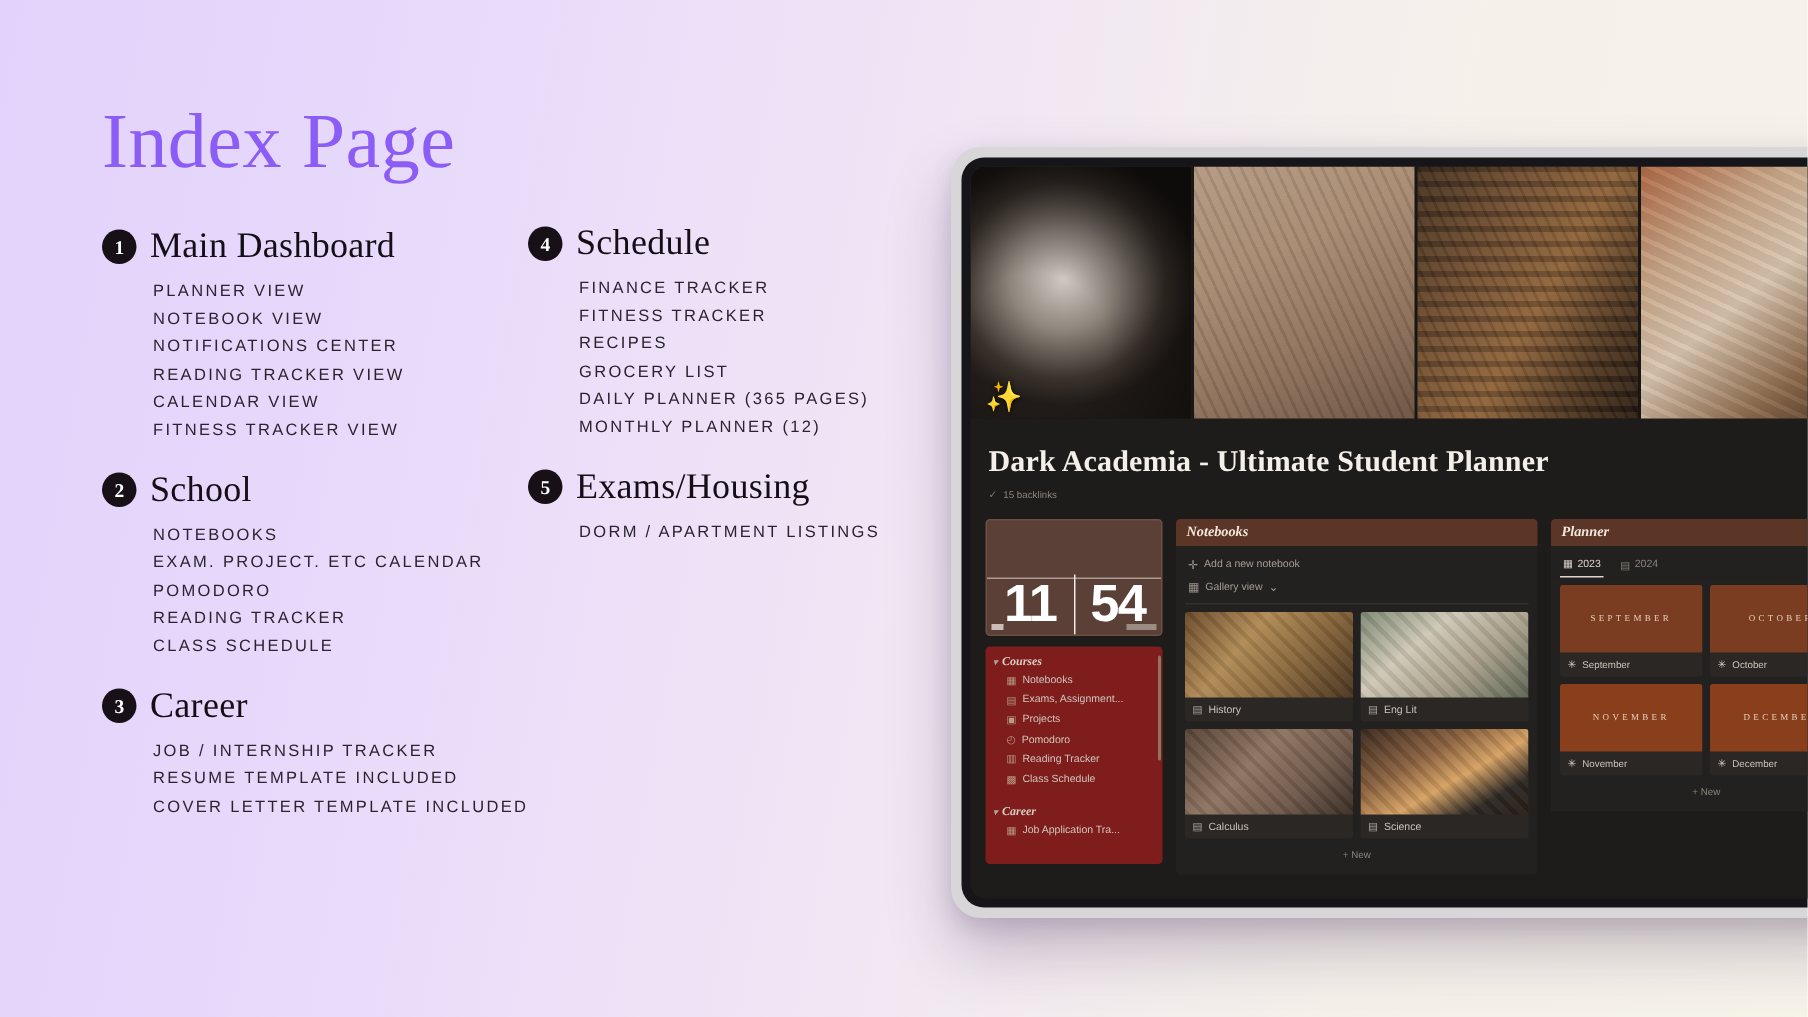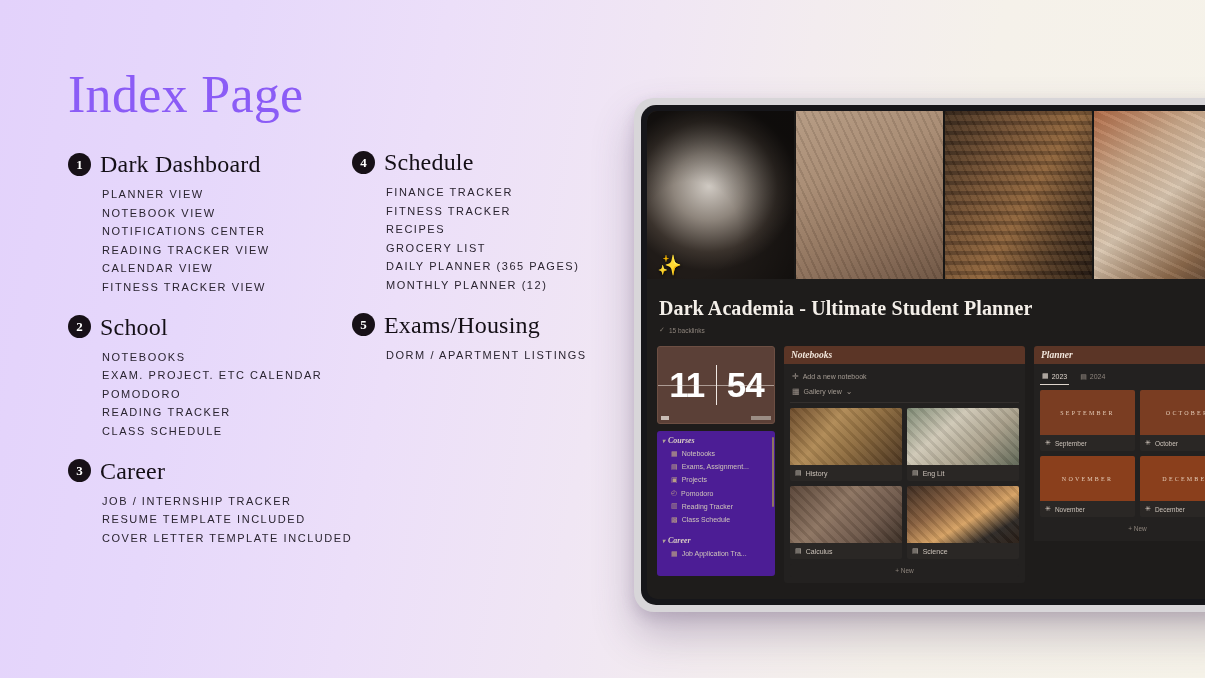--- a/index.html
+++ b/index.html
@@ -133,21 +133,21 @@
   #cols { display:flex; gap:9px; padding:8px 0 0 10px; height:238px; }
 
   
   #side-col { width:118px; display:flex; flex-direction:column; }
   #clock {
     height:78px; border-radius:3px;
     background:#5b4037; position:relative;
     display:flex; align-items:center; justify-content:center;
     border:1px solid #6d4f43; overflow:hidden;
   }
-  #clock .digits { display:flex; align-items:center; gap:0; width:100%; height:100%; }
+  #clock .digits { display:flex; align-items:flex-end; gap:0; width:100%; height:100%; }
   #clock .dg {
     flex:1; display:flex; align-items:center; justify-content:center;
     font-family:"Liberation Sans", sans-serif;
     font-size:35px; font-weight:700; color:#ffffff; letter-spacing:-1px;
   }
   #clock .dg + .dg { border-left:1.5px solid #f0e8e2; }
   #clock .midline {
     position:absolute; left:0; right:0; top:50%; height:1px;
     background:rgba(240,232,226,0.55);
   }
@@ -163,21 +163,21 @@
   }
   .nav-head .caret { font-size:6px; color:#b0a398; }
   .nav-item {
     display:flex; align-items:center; gap:4px;
     font-size:7px; color:#cfc5bb;
     padding:2.6px 0 2.6px 11px;
     white-space:nowrap; overflow:hidden;
   }
   .nav-item .ic { font-size:7px; color:#b99e86; flex:0 0 auto; }
   #side-col .nav-wrap {
-    background:#4c1d95; border-radius:3px; margin-top:7px;
+    background:#7f1d1d; border-radius:3px; margin-top:7px;
     padding:3px 2px 3px 3px; flex:1; overflow:hidden;
     position:relative;
   }
   #side-scrollbar {
     position:absolute; right:1px; top:6px; width:2px; height:70px;
     background:#8d7560; border-radius:2px;
   }
 
   
   #nb-col { width:241px; }
@@ -252,21 +252,21 @@
 
 <div id="index-panel">
 
   <div class="page-title">Index Page</div>
 
   <div class="col" id="col-left">
 
     <div class="section">
       <div class="sec-head">
         <span class="badge">1</span>
-        <span class="sec-title">Dark Dashboard</span>
+        <span class="sec-title">Main Dashboard</span>
       </div>
       <ul class="items">
         <li>PLANNER VIEW</li>
         <li>NOTEBOOK VIEW</li>
         <li>NOTIFICATIONS CENTER</li>
         <li>READING TRACKER VIEW</li>
         <li>CALENDAR VIEW</li>
         <li>FITNESS TRACKER VIEW</li>
       </ul>
     </div>

